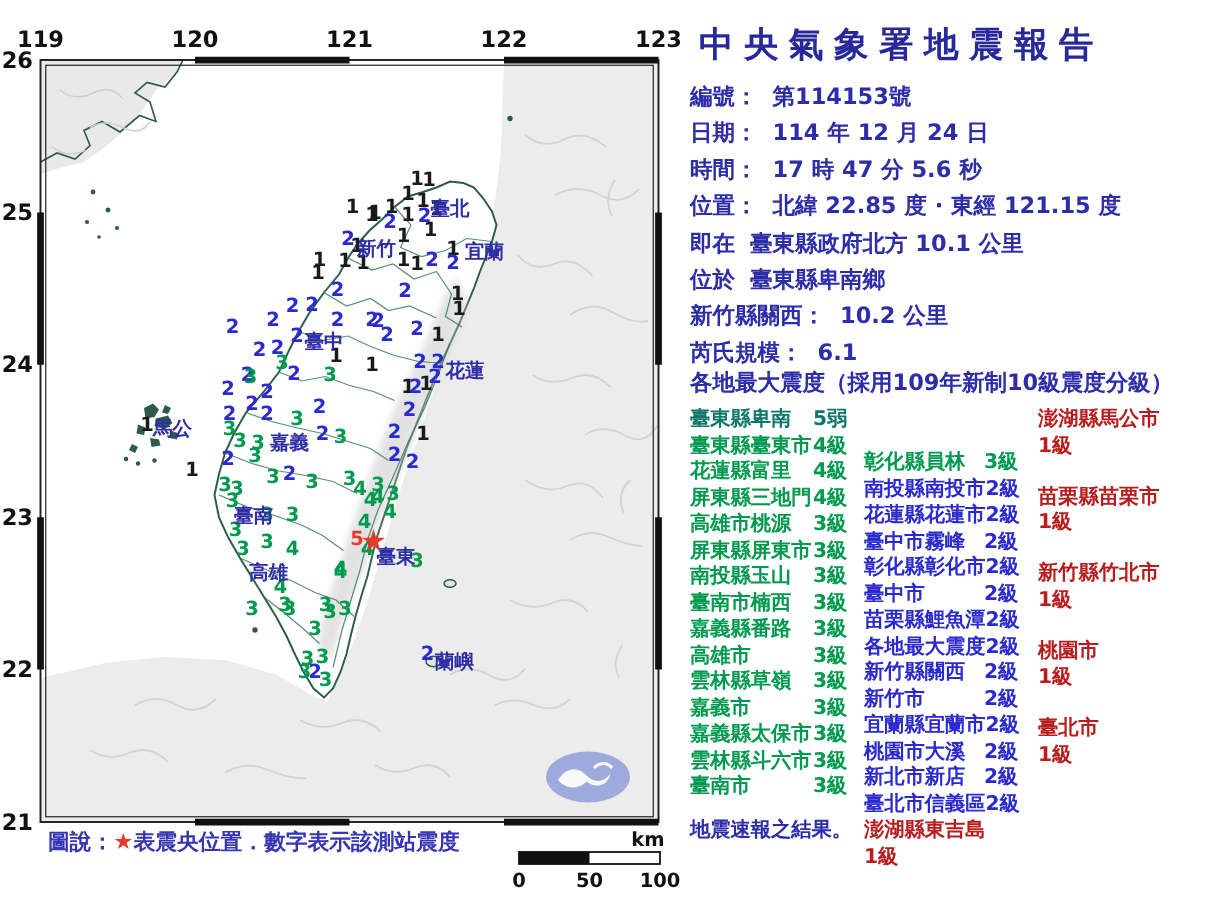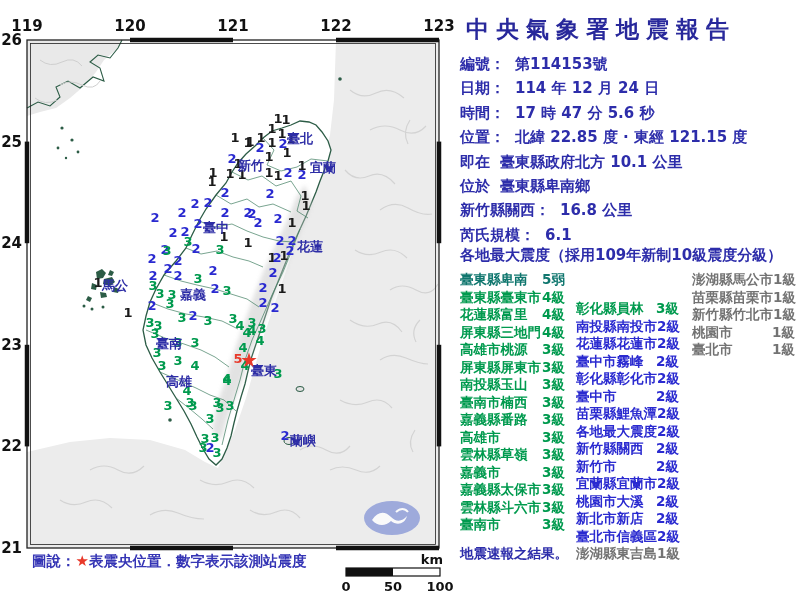--- a/index.html
+++ b/index.html
@@ -22,21 +22,21 @@
   #info{position:absolute;left:5px;top:52px;font-size:15px;font-weight:bold;line-height:24.4px;white-space:nowrap;}
   .irow .lbl{margin-right:10px;text-align:right;}
   #section-header{position:absolute;left:5px;top:246px;font-size:15px;font-weight:bold;white-space:nowrap;}
   .icol{position:absolute;top:271px;font-size:13.5px;font-weight:bold;line-height:17.5px;}
   #icol0{left:5px;width:116px;}
   #icol1{left:121px;width:114px;margin-top:29px;}
   #icol2{left:237px;width:114px;}
   .irow2{display:flex;}
   .irow2 .nm{flex:1 1 auto;white-space:nowrap;}
   .irow2 .lv{flex:0 0 34px;text-align:left;}
-  .t-red{color:#0f766e;} .t-green{color:#009a4e;} .t-blue{color:#2a2ad0;} .t-black{color:#737373;}
+  .t-red{color:#0f766e;} .t-green{color:#009a4e;} .t-blue{color:#2a2ad0;} .t-black{color:#b91c1c;flex-direction:column;}
   #footer{position:absolute;left:5px;top:544px;font-size:13.5px;font-weight:bold;line-height:18.5px;white-space:nowrap;}
 </style>
 </head>
 <body>
 
 <div id="canvas">
 
   <svg id="map-svg" width="455" height="607" viewBox="0 0 455 607" xmlns="http://www.w3.org/2000/svg">
     <defs>
       <filter id="soft" x="-20%" y="-20%" width="140%" height="140%">
@@ -324,21 +324,21 @@
   <div id="report">
     <div id="report-title">中央氣象署地震報告</div>
 
     <div id="info">
       <div class="irow"><span class="lbl">編號：</span><span>第114153號</span></div>
       <div class="irow"><span class="lbl">日期：</span><span>114 年 12 月 24 日</span></div>
       <div class="irow"><span class="lbl">時間：</span><span>17 時 47 分 5.6 秒</span></div>
       <div class="irow"><span class="lbl">位置：</span><span>北緯 22.85 度 · 東經 121.15 度</span></div>
       <div class="irow"><span class="lbl">即在</span><span>臺東縣政府北方 10.1 公里</span></div>
       <div class="irow"><span class="lbl">位於</span><span>臺東縣卑南鄉</span></div>
-      <div class="irow"><span class="lbl">新竹縣關西：</span><span>16.8 公里</span></div>
+      <div class="irow"><span class="lbl">新竹縣關西：</span><span>10.2 公里</span></div>
       <div class="irow"><span class="lbl">芮氏規模：</span><span>6.1</span></div>
     </div>
 
     <div id="section-header">各地最大震度（採用109年新制10級震度分級）</div>
 
     <div id="icol0" class="icol">
         <div class="irow2 t-red">
           <span class="nm">臺東縣卑南</span>
           <span class="lv">5弱</span>
         </div>

